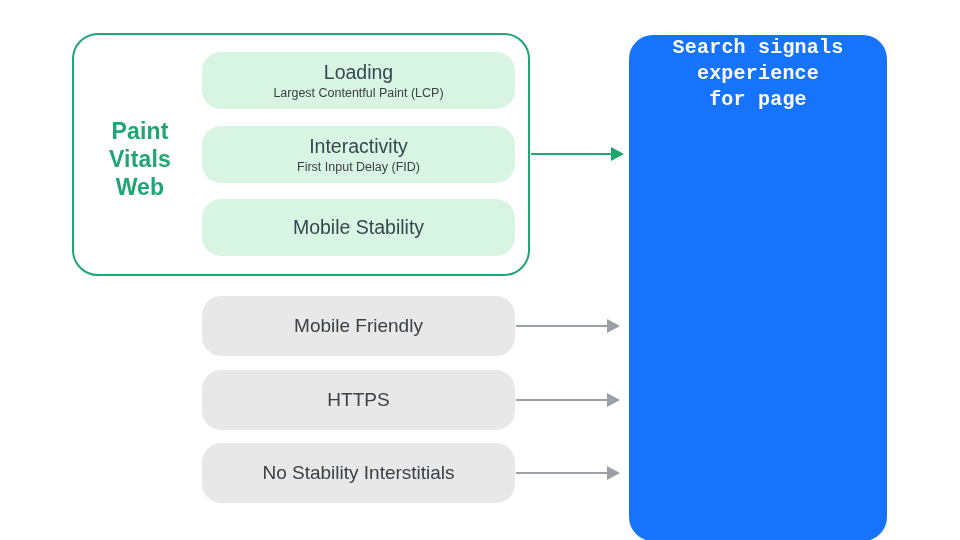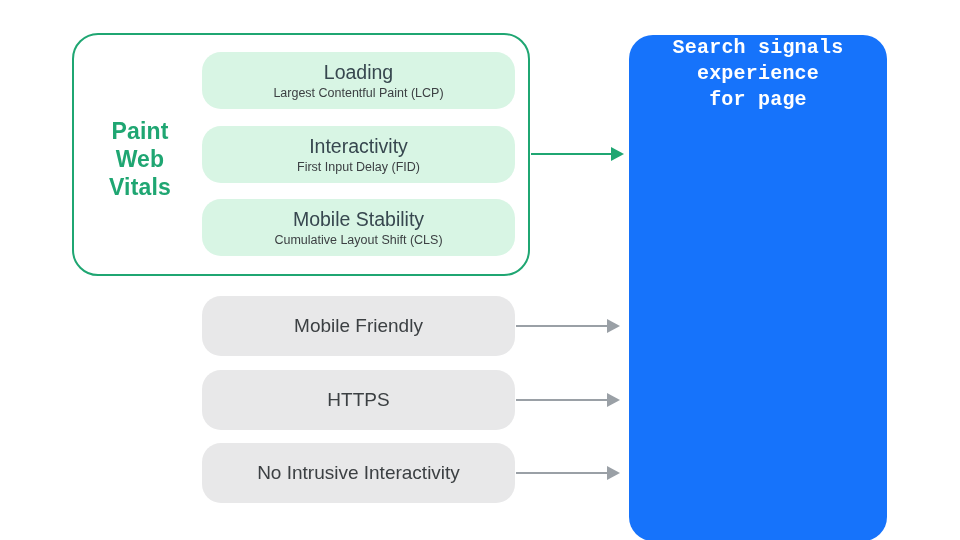--- a/index.html
+++ b/index.html
@@ -104,54 +104,53 @@
 </style>
 </head>
 <body>
 
 <div class="stage">
 
   <div class="cwv-container"></div>
 
   <div class="cwv-label">
     <span>Paint</span>
+    <span>Vitals</span>
     <span>Web</span>
-    <span>Vitals</span>
   </div>
 
   <div class="pill green" id="pill-interactivity">
     <div class="pill-title">Interactivity</div>
     <div class="pill-sub">First Input Delay (FID)</div>
   </div>
 
   <div class="pill green" id="pill-loading">
     <div class="pill-title">Loading</div>
     <div class="pill-sub">Largest Contentful Paint (LCP)</div>
   </div>
 
   <div class="pill green" id="pill-visual-stability">
     <div class="pill-title">Mobile Stability</div>
-    <div class="pill-sub">Cumulative Layout Shift (CLS)</div>
   </div>
 
   <div class="arrow green-arrow">
     <div class="shaft"></div>
     <div class="head"></div>
   </div>
 
   <div class="pill gray" id="pill-https">
     <div class="gray-label">HTTPS</div>
   </div>
 
   <div class="pill gray" id="pill-mobile-friendly">
     <div class="gray-label">Mobile Friendly</div>
   </div>
 
   <div class="pill gray" id="pill-interstitials">
-    <div class="gray-label">No Intrusive Interactivity</div>
+    <div class="gray-label">No Stability Interstitials</div>
   </div>
 
   <div class="arrow gray-arrow" id="arrow-mobile-friendly">
     <div class="shaft"></div>
     <div class="head"></div>
   </div>
 
   <div class="arrow gray-arrow" id="arrow-https">
     <div class="shaft"></div>
     <div class="head"></div>

